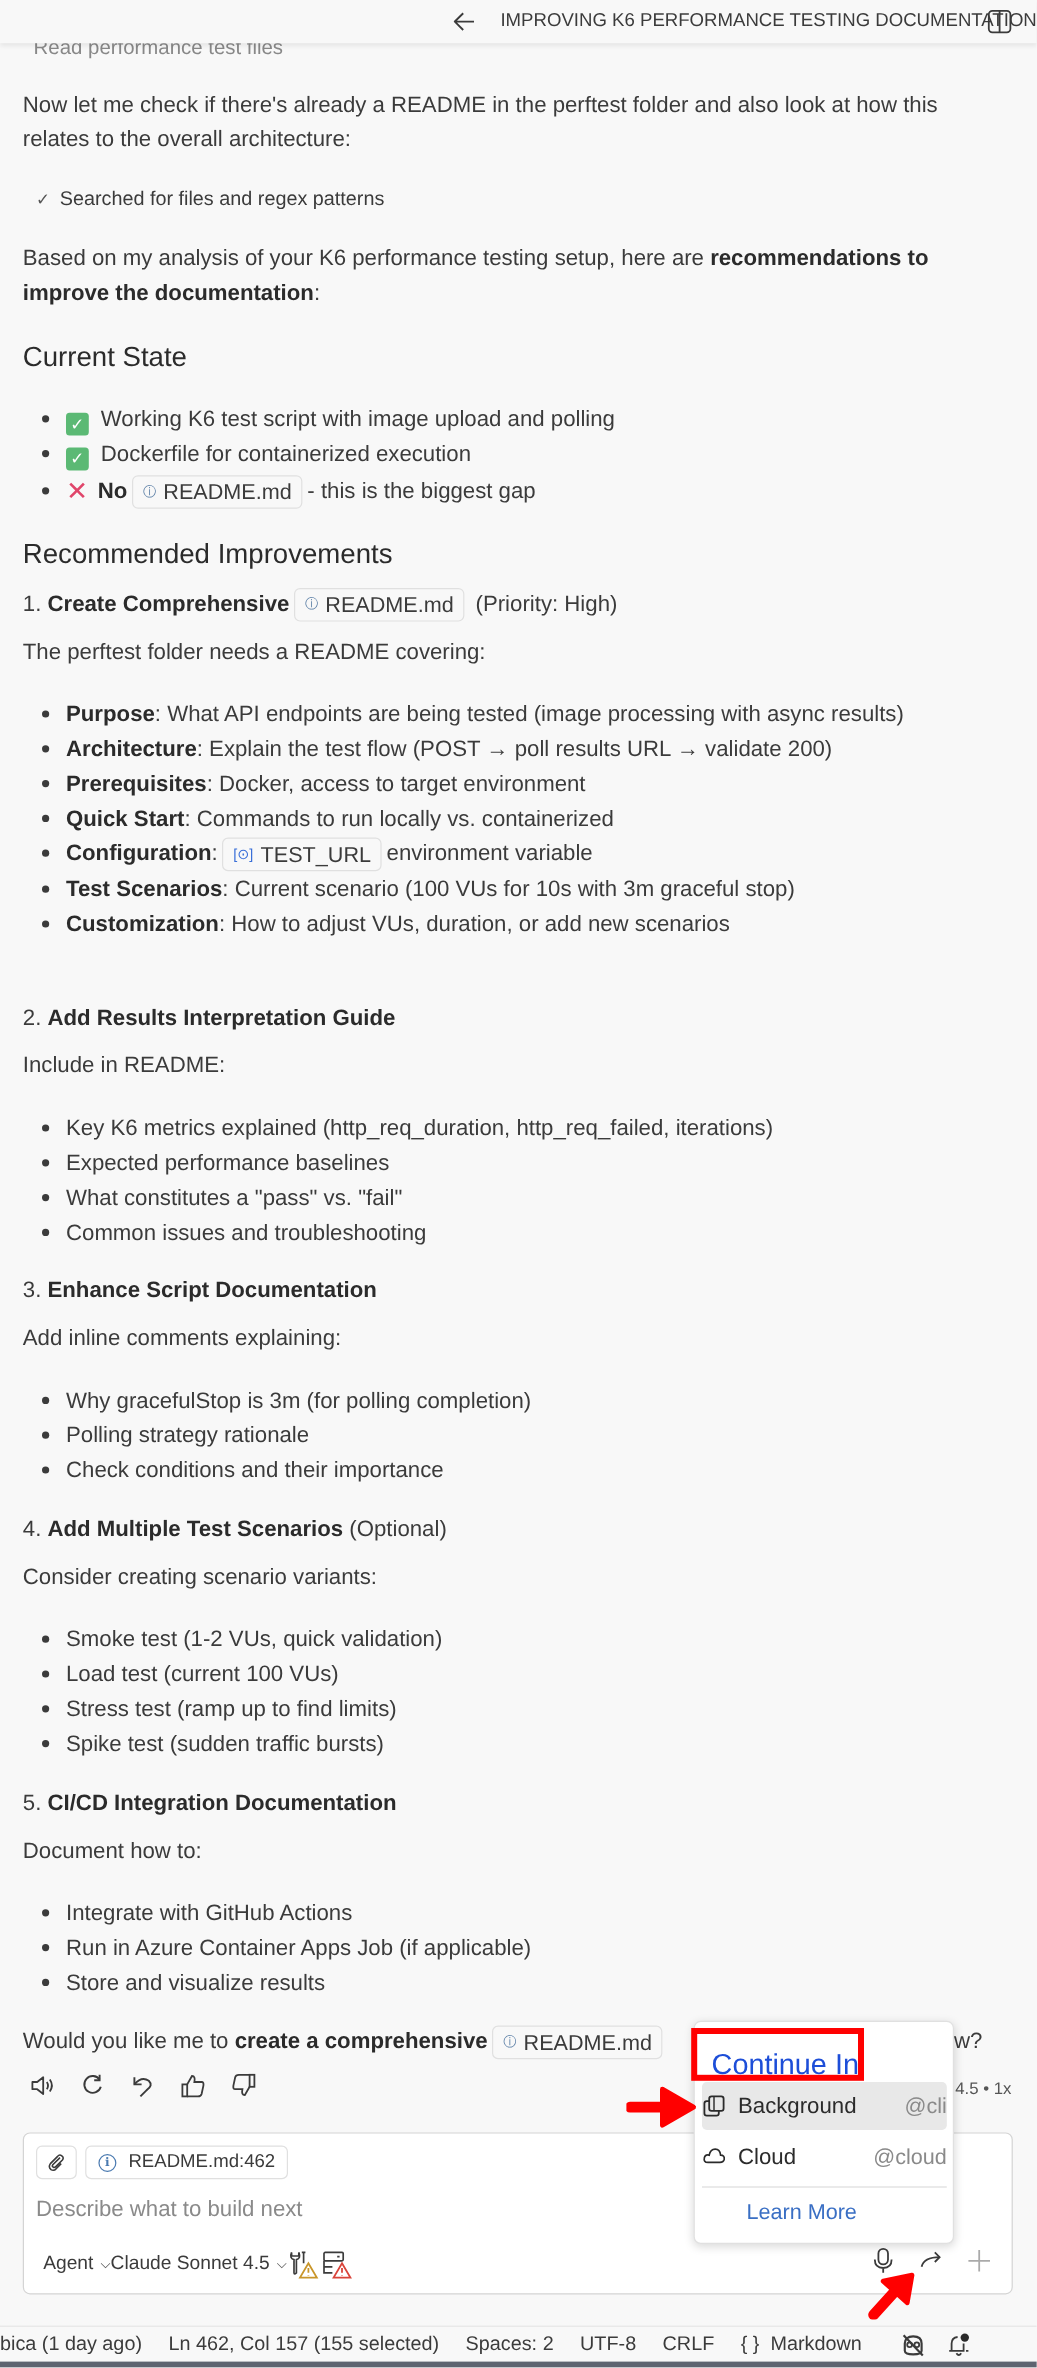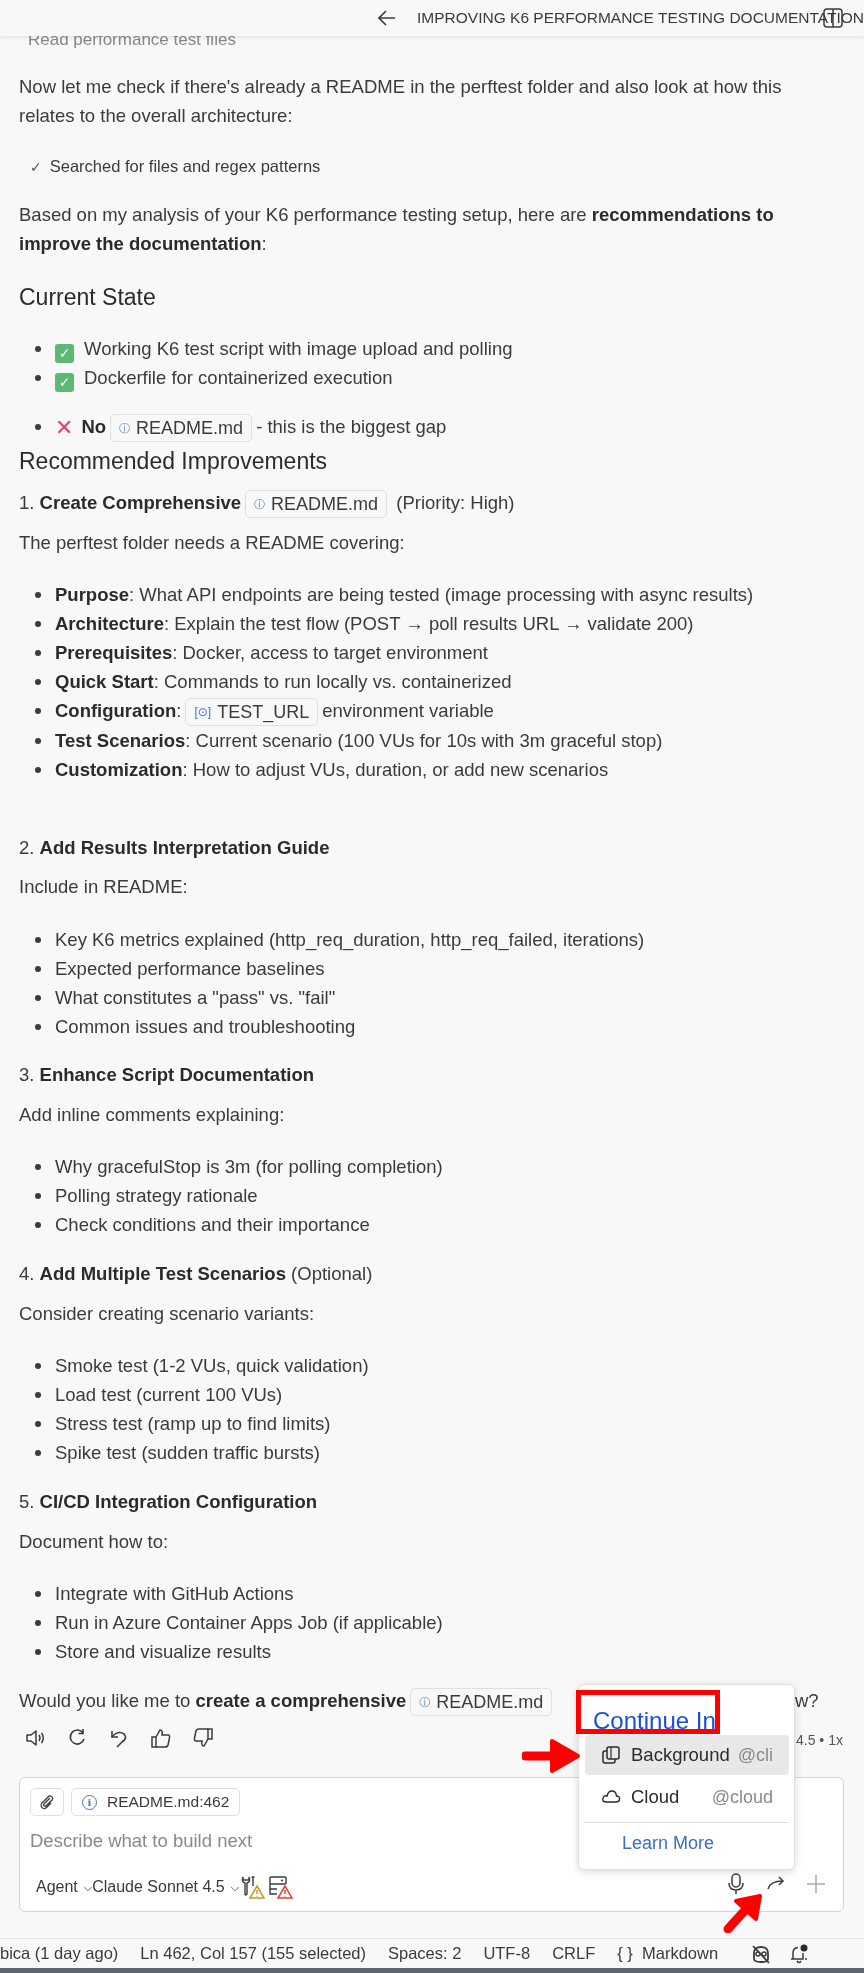--- a/index.html
+++ b/index.html
@@ -41,21 +41,21 @@
   .bottom-row { position: absolute; left: 16px; top: 96px; display: flex; align-items: center; font-size: 16px; color: #3b3b3b; }
   .dd { display: flex; align-items: center; gap: 6px; cursor: pointer; }
   .dd .chev { font-size: 11px; color: #555; }
   .warn-icon { width: 28px; height: 26px; cursor: pointer; }
   .right-icons { position: absolute; right: 16px; top: 94px; display: flex; gap: 18px; align-items: center; }
   .right-icons .ri { width: 22px; height: 24px; cursor: pointer; }
 
   .popup { position: absolute; left: 578px; top: 1684px; width: 217px; height: 186px; background: #fff; border: 1px solid #e0e0e0; border-radius: 6px; box-shadow: 0 2px 8px rgba(0,0,0,0.15); z-index: 20; }
   .popup .hdr { position: absolute; left: 14px; top: 22px; font-size: 24px; font-weight: 500; color: #1d4ed8; }
   .popup .hl-box { position: absolute; left: -3px; top: 5px; width: 144px; height: 44px; border: 5px solid #ff0000; }
-  .popup .item { position: absolute; left: 6px; width: 204px; height: 40px; border-radius: 4px; display: flex; align-items: center; padding: 0 16px; font-size: 18.5px; color: #2b2b2b; cursor: pointer; }
+  .popup .item { position: absolute; left: 6px; width: 204px; height: 40px; border-radius: 4px; display: flex; align-items: center; padding: 0 0; font-size: 18.5px; color: #2b2b2b; cursor: pointer; }
   .popup .item.sel { background: #e8e8e8; }
   .popup .item .iic { width: 20px; height: 20px; margin-right: 10px; }
   .popup .item .sub { margin-left: auto; color: #8a8a8a; font-size: 18px; }
   .popup .sep { position: absolute; left: 6px; top: 137px; width: 204px; height: 1px; background: #ddd; }
   .popup .learn { position: absolute; left: 43px; top: 148px; font-size: 18px; color: #3a6fc4; cursor: pointer; }
 
   .statusbar { position: absolute; left: 0; top: 1938px; width: 864px; height: 30px; background: #f8f8f8; border-top: 1px solid #e5e5e5; display: flex; align-items: center; font-size: 16.5px; color: #3b3b3b; white-space: nowrap; }
   .statusbar .si { margin-right: 22px; cursor: pointer; }
   .statusbar .sicon { width: 22px; height: 22px; cursor: pointer; }
   .bottom-edge { position: absolute; left: 0; top: 1968px; width: 864px; height: 5px; background: #5e6470; }
@@ -90,21 +90,21 @@
 </div>
 
 <div class="p" style="top:200px;">
   <span>Based on my analysis of your K6 performance testing setup, here are </span><b>recommendations to improve the documentation</b><span>:</span>
 </div>
 
 <div class="h3" style="top:284px;">Current State</div>
 <ul class="list" style="top:334px;">
   <li><span class="emoji-check">✓</span><span>Working K6 test script with image upload and polling</span></li>
   <li><span class="emoji-check">✓</span><span>Dockerfile for containerized execution</span></li>
-  <li style="margin-top:20px;"><span class="emoji-x">✕</span><b>No</b><span class="chip">
+  <li style="margin-top:2px;"><span class="emoji-x">✕</span><b>No</b><span class="chip">
         <span class="ic">ⓘ</span>
         <span>README.md</span>
       </span><span>- this is the biggest gap</span></li>
 </ul>
 
 <div class="h3" style="top:448px;text-align:center;">Recommended Improvements</div>
 
 <div class="p" style="top:488px;">
   <span>1.</span> <b>Create Comprehensive</b><span class="chip">
       <span class="ic">ⓘ</span>
@@ -144,21 +144,21 @@
 
 <div class="p" style="top:1259px;"><span>4.</span> <b>Add Multiple Test Scenarios</b> <span>(Optional)</span></div>
 <div class="p" style="top:1299px;">Consider creating scenario variants:</div>
 <ul class="list" style="top:1351px;">
   <li>Smoke test (1-2 VUs, quick validation)</li>
   <li>Load test (current 100 VUs)</li>
   <li>Stress test (ramp up to find limits)</li>
   <li>Spike test (sudden traffic bursts)</li>
 </ul>
 
-<div class="p" style="top:1487px;"><span>5.</span> <b>CI/CD Integration Configuration</b></div>
+<div class="p" style="top:1487px;"><span>5.</span> <b>CI/CD Integration Documentation</b></div>
 <div class="p" style="top:1527px;">Document how to:</div>
 <ul class="list" style="top:1579px;">
   <li>Integrate with GitHub Actions</li>
   <li>Run in Azure Container Apps Job (if applicable)</li>
   <li>Store and visualize results</li>
 </ul>
 
 <div class="p" style="top:1686px;">
   <span>Would you like me to </span><b>create a comprehensive</b><span class="chip">
       <span class="ic">ⓘ</span>

